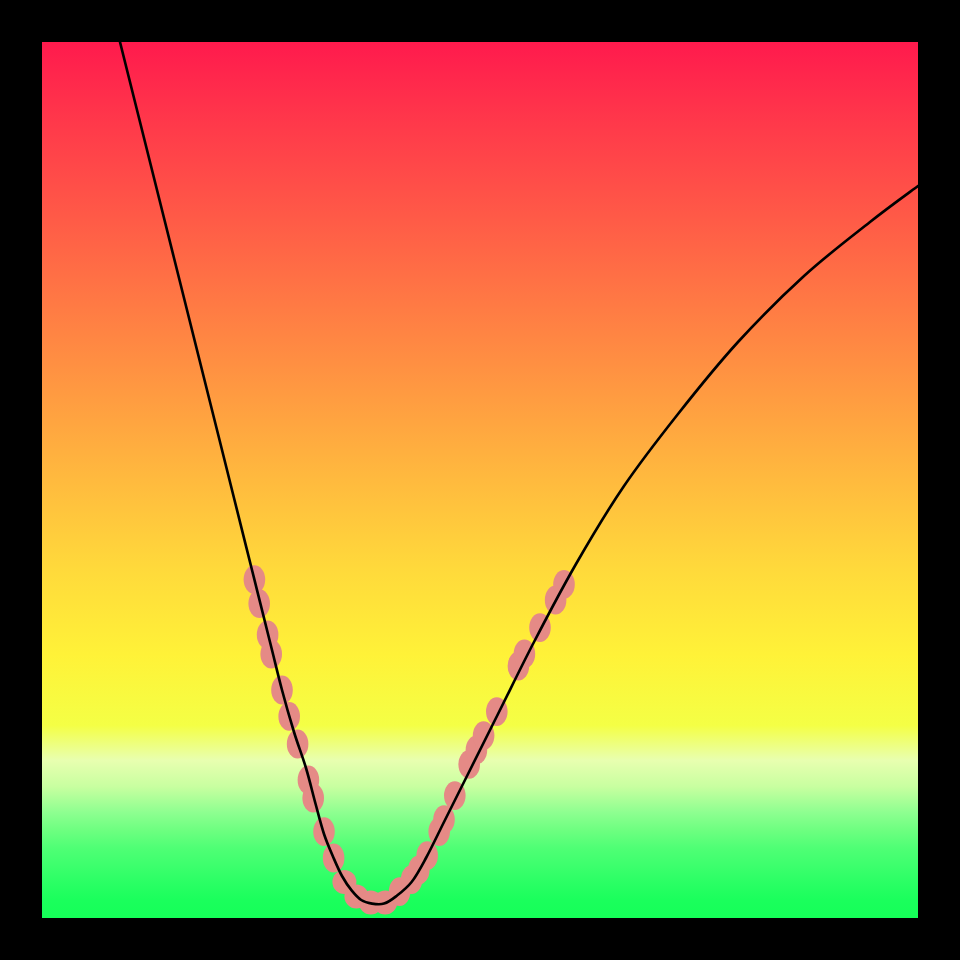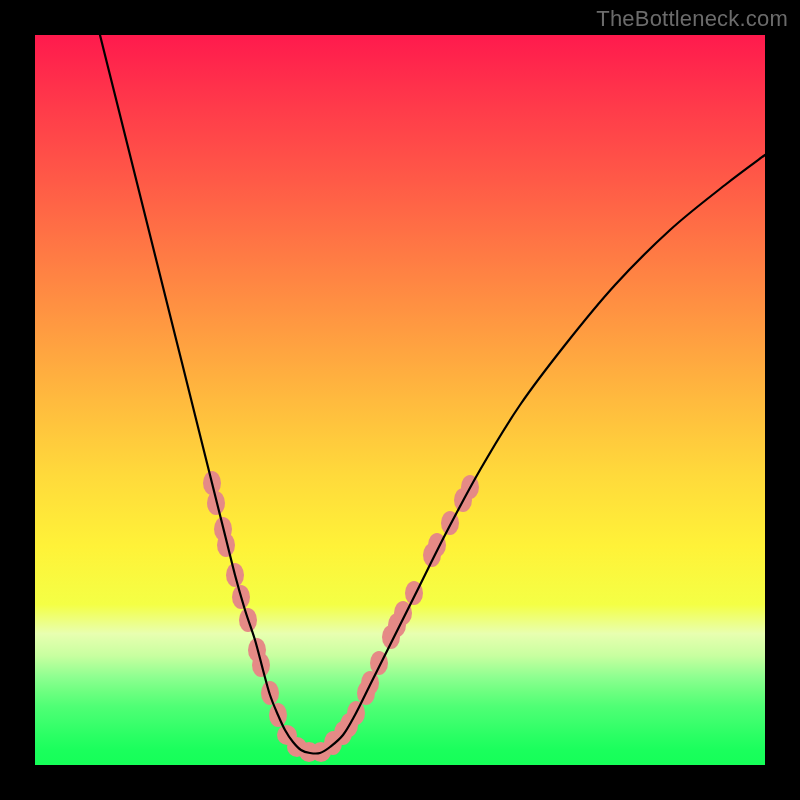--- a/index.html
+++ b/index.html
@@ -58,21 +58,20 @@
     position: absolute;
     left: 0; top: 0;
     width: 730px; height: 730px;
     overflow: visible;
   }
 </style>
 </head>
 <body>
 
 <div class="frame">
-  <div class="watermark">TheBottleneck.com</div>
   <div class="plot-area">
     <svg class="curve" viewBox="0 0 730 730">
       <g id="markers-group">
           <ellipse cx="177" cy="448" rx="9" ry="12" fill="#e58a86"></ellipse>
           <ellipse cx="181" cy="468" rx="9" ry="12" fill="#e58a86"></ellipse>
           <ellipse cx="188" cy="494" rx="9" ry="12" fill="#e58a86"></ellipse>
           <ellipse cx="191" cy="510" rx="9" ry="12" fill="#e58a86"></ellipse>
           <ellipse cx="200" cy="540" rx="9" ry="12" fill="#e58a86"></ellipse>
           <ellipse cx="206" cy="562" rx="9" ry="12" fill="#e58a86"></ellipse>
           <ellipse cx="213" cy="585" rx="9" ry="12" fill="#e58a86"></ellipse>

